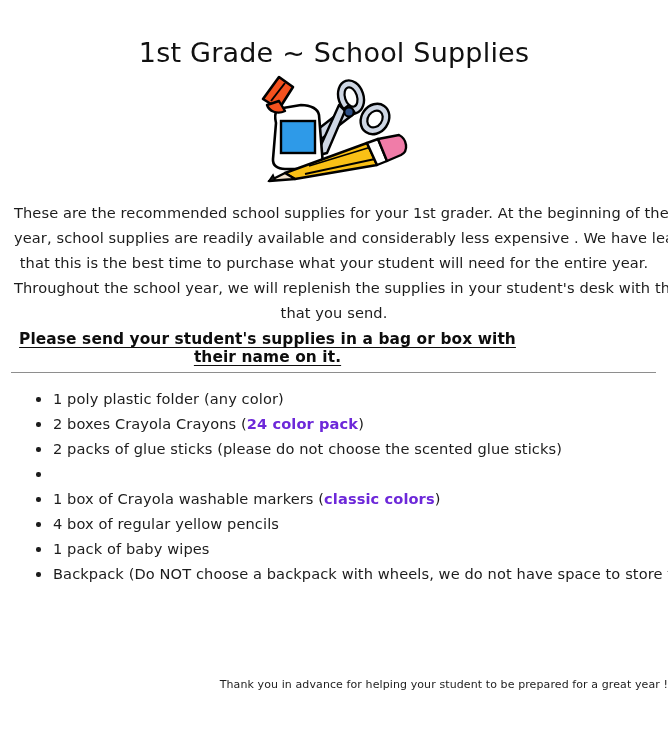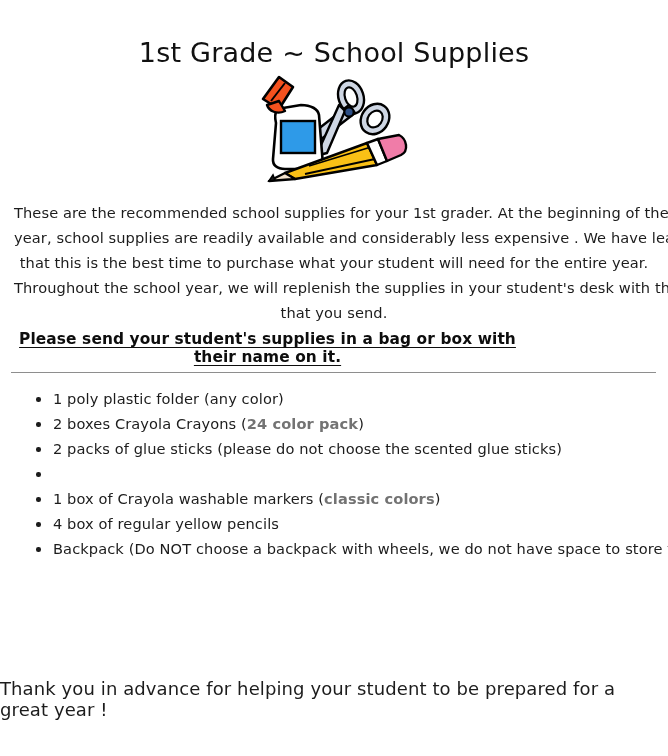--- a/index.html
+++ b/index.html
@@ -119,31 +119,31 @@
     position: absolute;
     left: 36px;
     top: 11px;
     width: 4.5px;
     height: 4.5px;
     border-radius: 50%;
     background: #1c1c1c;
   }
   .em-strong {
     font-weight: 700;
-    color: #737373;
+    color: #6d28d9;
   }
 
   
   .closing {
     position: absolute;
     top: 678px;
     left: 0;
     width: 668px;
-    text-align: left;
-    font-size: 18px;
+    text-align: right;
+    font-size: 11px;
     color: #1c1c1c;
     letter-spacing: 0.1px;
   }
 </style>
 </head>
 <body>
 
 <div class="page">
 
   <div class="title">1st Grade ~ School Supplies</div>
@@ -217,19 +217,22 @@
     <li class="supply-item">
       <span class="bullet"></span><span class="em-strong"></span><span></span>
     </li>
     <li class="supply-item">
       <span class="bullet"></span><span>1 box of Crayola washable markers (</span><span class="em-strong">classic colors</span><span>)</span>
     </li>
     <li class="supply-item">
       <span class="bullet"></span><span>4 box of regular yellow pencils</span><span class="em-strong"></span><span></span>
     </li>
     <li class="supply-item">
+      <span class="bullet"></span><span>1 pack of baby wipes</span><span class="em-strong"></span><span></span>
+    </li>
+    <li class="supply-item">
       <span class="bullet"></span><span>Backpack  (Do NOT choose a backpack with wheels, we do not have space to store them)</span><span class="em-strong"></span><span></span>
     </li>
   </ul>
 
   <div class="closing">Thank you in advance for helping your student to be prepared for a great year !</div>
 
 </div>
 
 </body></html>

